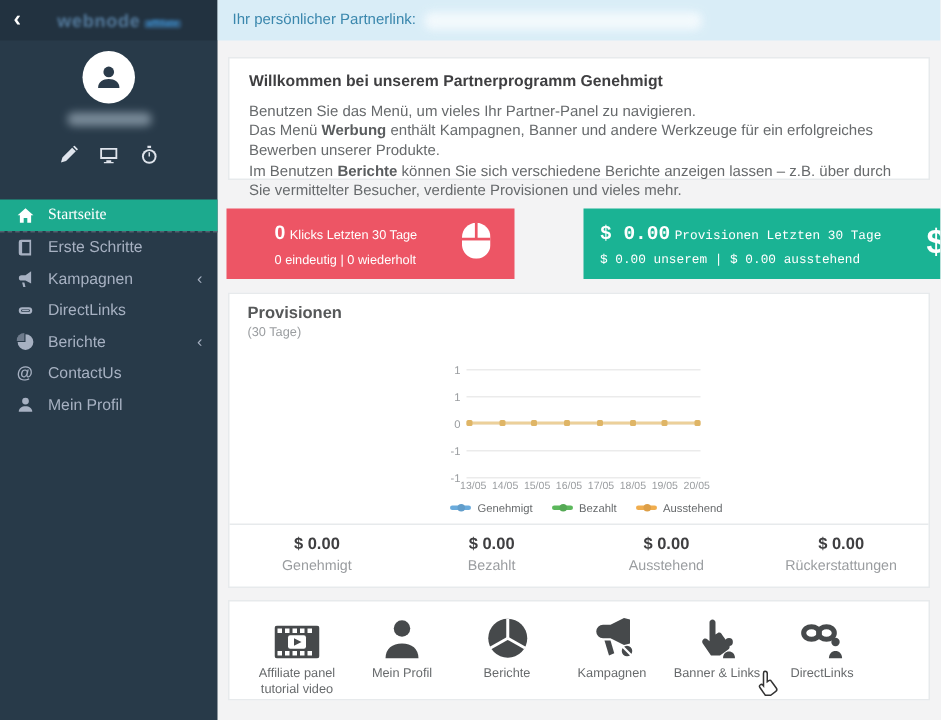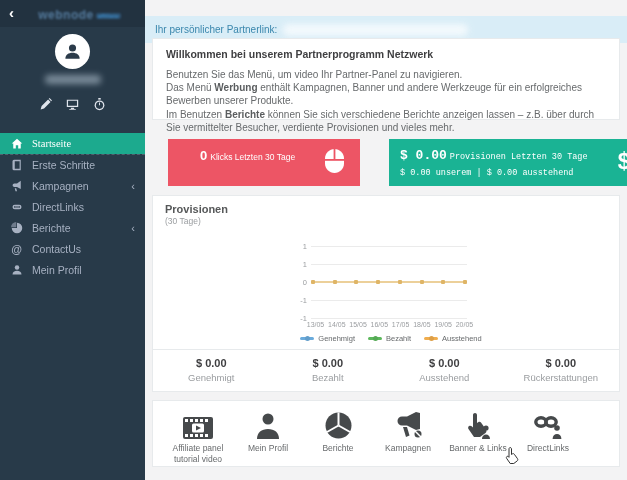--- a/index.html
+++ b/index.html
@@ -29,34 +29,34 @@
   .menu-item .mi-icon { width:13px; height:13px; margin-right:9px; display:flex; align-items:center; justify-content:center; }
   .menu-item .mi-icon svg { width:12px; height:12px; fill:#a7b1c2; }
   .menu-item .mi-icon .at-glyph { font-size:11px; color:#a7b1c2; font-weight:bold; line-height:12px; }
   .menu-item .mi-label { font-size:10.5px; color:#a7b1c2; }
   .menu-item .mi-chevron { position:absolute; right:10px; color:#a7b1c2; font-size:11px; }
   .menu-item.active { background:#1caa8e; }
   .menu-item.active .mi-label { color:#ffffff;font-family:Liberation Serif, serif; }
   .menu-item.active .mi-icon svg { fill:#ffffff; }
 
   
-  .topbar { position:absolute; left:145px; top:16px; width:482px; height:27px; background:#d9edf7; display:flex; align-items:center; padding-left:10px; }
+  .topbar { position:absolute; left:145px; top:0; width:482px; height:27px; background:#d9edf7; display:flex; align-items:center; padding-left:10px; }
   .topbar-label { font-size:10px; color:#3a87ad; }
   .link-blur { width:185px; height:12px; margin-left:6px; border-radius:5px; background:#f4fafd; filter:blur(3px); opacity:.95; }
 
   
   .panel { position:absolute; background:#fff; border:1px solid #e7eaec; }
   .welcome { left:152px; top:38px; width:468px; height:82px; padding:9px 13px; }
   .welcome-title { font-size:10.5px; font-weight:bold; color:#3f3f41; margin-bottom:8px; }
   .welcome-line { font-size:10px; color:#676a6c; line-height:1.32; }
   .welcome-line b { color:#5a5d5f; }
 
   
   .stat-card { position:absolute; top:139px; height:47px; color:#fff; padding:7px 11px; }
-  .stat-card.red { left:168px; width:192px;padding-left:32px; }
+  .stat-card.red { left:151px; width:192px;padding-left:32px; }
   .stat-card.green { left:389px; width:258px;font-family:Liberation Mono, monospace; }
   .stat-value { font-size:13px; font-weight:bold; }
   .stat-label { font-size:8.5px; margin-left:3px; }
   .stat-detail { font-size:8.5px; margin-top:4px; }
   .stat-icon { position:absolute; right:16px; top:50%; transform:translateY(-50%); }
   .stat-icon.dollar { font-size:23px; font-weight:bold; line-height:1; }
 
   
   .chart-panel { left:152px; top:195px; width:468px; height:197px; }
   .chart-title { position:absolute; left:12px; top:7px; font-size:11px; font-weight:bold; color:#565859; }
@@ -189,28 +189,29 @@
       </div>
     </nav>
   </aside>
 
   <div class="topbar">
     <span class="topbar-label">Ihr persönlicher Partnerlink:</span>
     <span class="link-blur"></span>
   </div>
 
   <section class="panel welcome">
-    <div class="welcome-title">Willkommen bei unserem Partnerprogramm Netzwerk</div>
-    <div class="welcome-line">Benutzen Sie das Menü, um video Ihr Partner-Panel zu navigieren.</div>
+    <div class="welcome-title">Willkommen bei unserem Partnerprogramm Genehmigt</div>
+    <div class="welcome-line">Benutzen Sie das Menü, um vieles Ihr Partner-Panel zu navigieren.</div>
     <div class="welcome-line"><span>Das Menü </span><b>Werbung</b><span> enthält Kampagnen, Banner und andere Werkzeuge für ein erfolgreiches Bewerben unserer Produkte.</span></div>
     <div class="welcome-line"><span>Im Benutzen </span><b>Berichte</b><span> können Sie sich verschiedene Berichte anzeigen lassen – z.B. über durch Sie vermittelter Besucher, verdiente Provisionen und vieles mehr.</span></div>
   </section>
 
   <div class="stat-card red" style="background: rgb(237, 85, 101);">
     <div><span class="stat-value">0</span><span class="stat-label">Klicks Letzten 30 Tage</span></div>
+    <div class="stat-detail">0 eindeutig | 0 wiederholt</div>
     <span class="stat-icon" style="color: rgb(237, 85, 101);">
       <svg width="19" height="24" viewBox="0 0 19 24">
           <path fill="#fff" d="M9.5 0C14.7 0 19 4.3 19 9.5v5C19 19.7 14.7 24 9.5 24S0 19.7 0 14.5v-5C0 4.3 4.3 0 9.5 0z"></path>
           <rect x="8.6" y="0" width="1.8" height="11" fill="currentColor"></rect>
           <rect x="0" y="10" width="19" height="1.8" fill="currentColor"></rect>
         </svg>
     </span>
   </div>
   <div class="stat-card green" style="background: rgb(26, 179, 148);">
     <div><span class="stat-value">$ 0.00</span><span class="stat-label">Provisionen Letzten 30 Tage</span></div>

